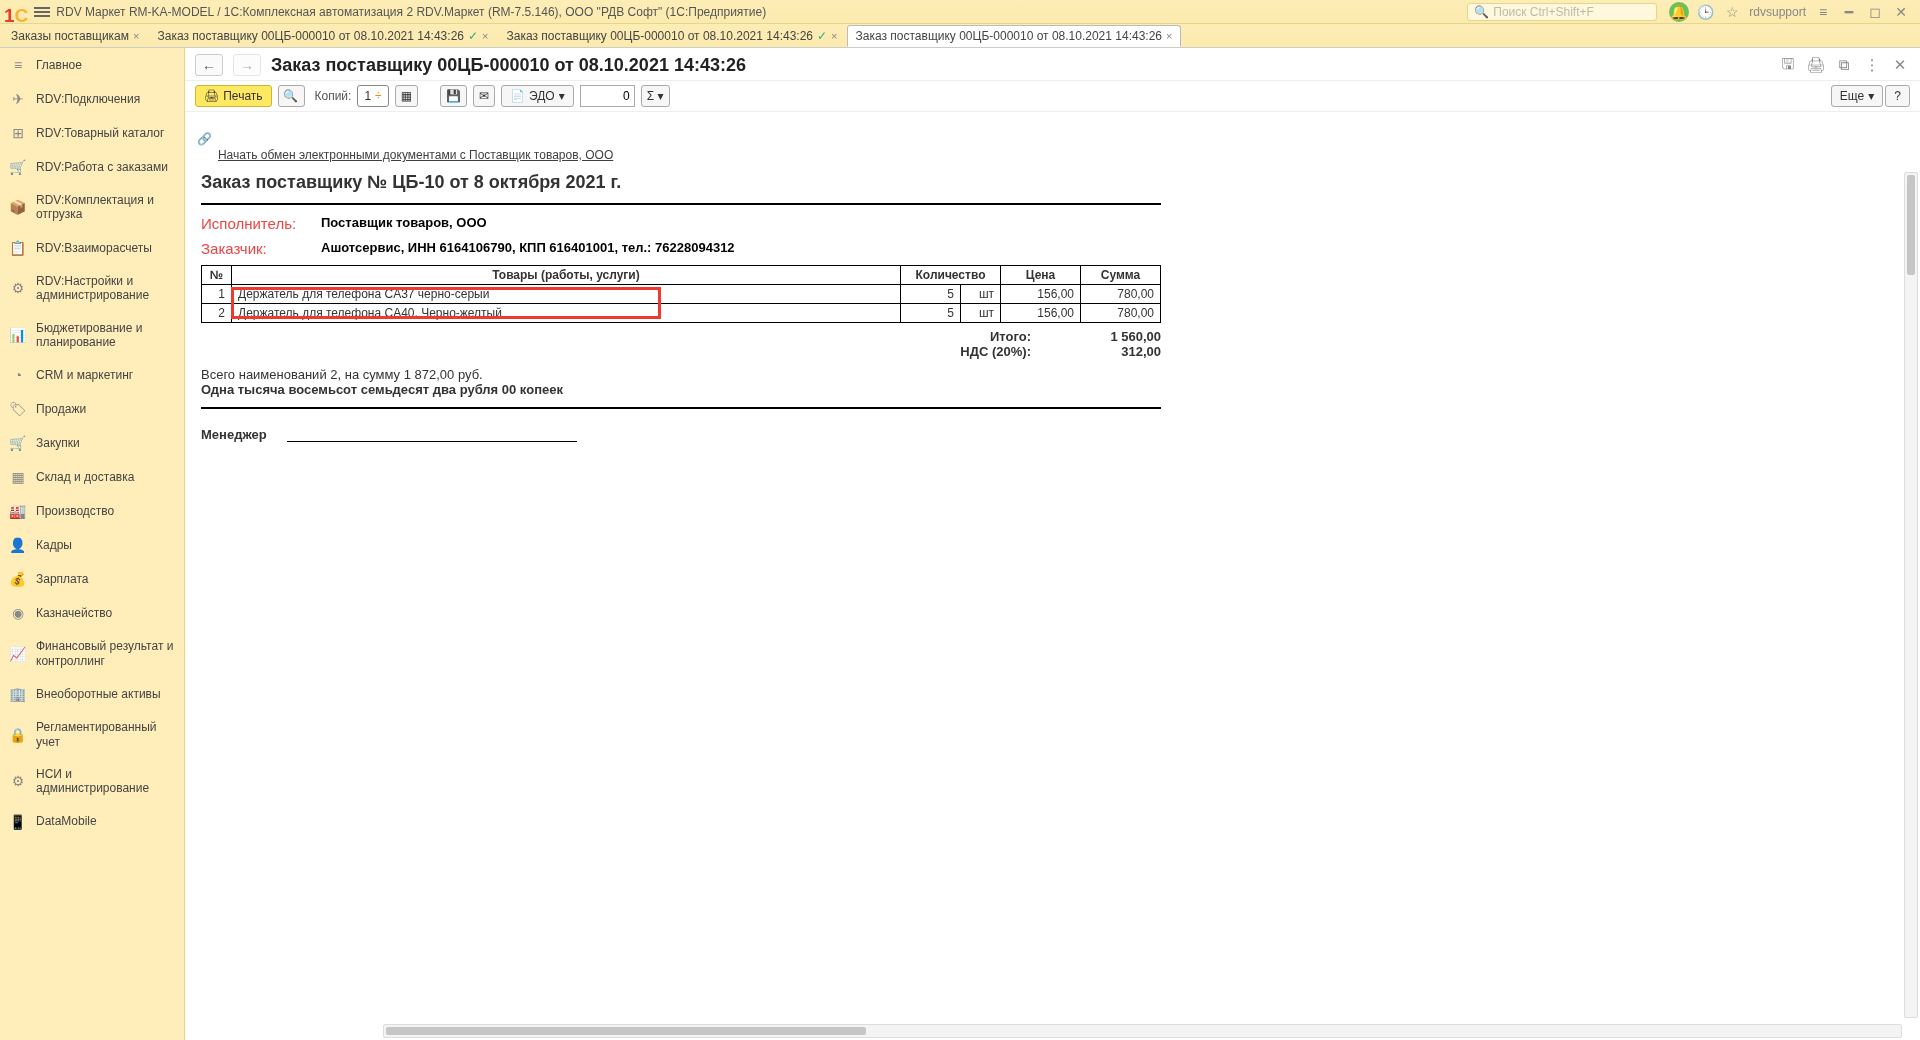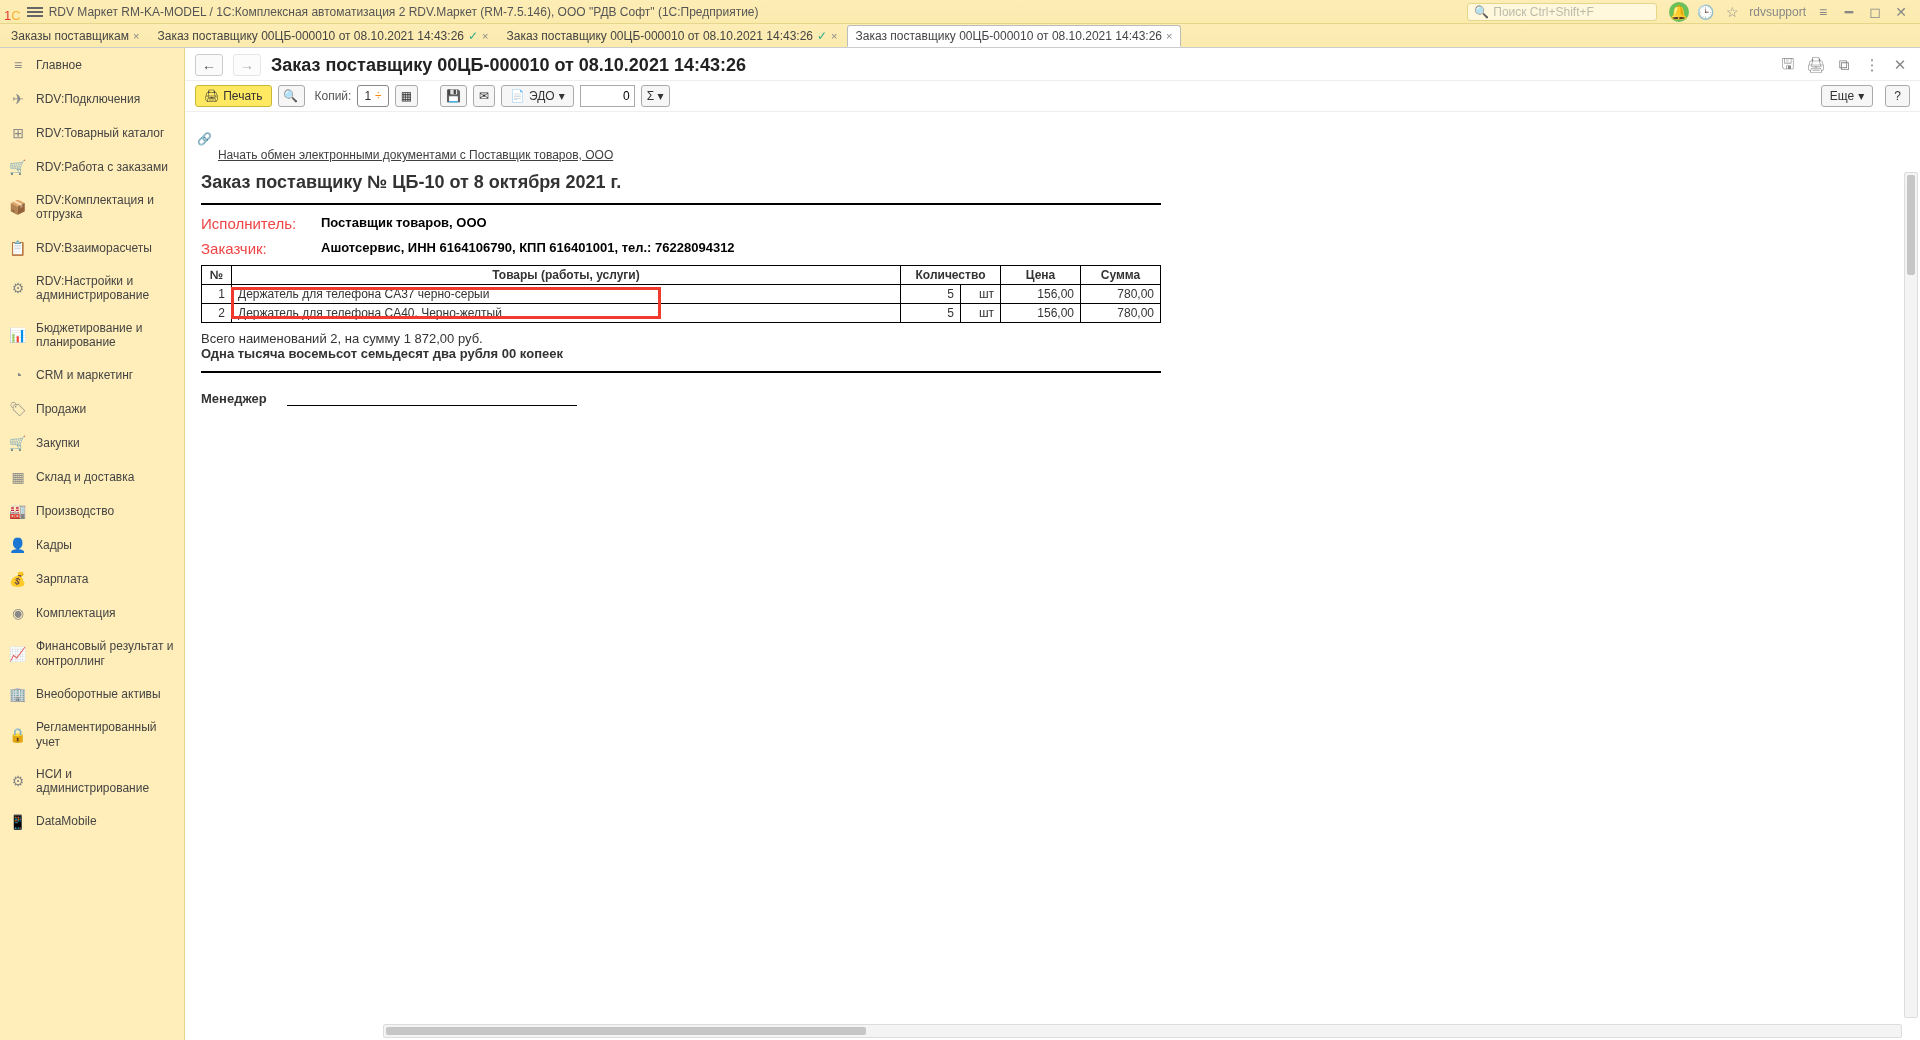--- a/index.html
+++ b/index.html
@@ -1,20 +1,20 @@
 <!DOCTYPE html>
 <html><head>
 <meta charset="utf-8">
 <style>
 * { box-sizing: border-box; margin: 0; padding: 0; }
 body { font-family: Arial, sans-serif; font-size: 12px; color: #333; background: #fff; overflow: hidden; }
 
 
 .topbar { height: 24px; background: linear-gradient(#fdedb6,#fcebae); display: flex; align-items: center; padding: 0 4px; gap: 6px; border-bottom: 1px solid #e6d68a; }
-.logo1c { font-weight: normal; color: #e83c2e; font-size: 13px; margin-top: 8px; }
+.logo1c { font-weight: bold; color: #e83c2e; font-size: 19px; margin-top: 8px; }
 .logo1c .sub { color: #f9b233; }
 .hamburger-icon { display:inline-flex; flex-direction:column; gap:2px; width:16px; cursor:pointer; }
 .hamburger-icon span { height:2px; background:#666; }
 .app-title { color: #555; font-size: 12px; flex: 0 0 auto; }
 .topbar-spacer { flex: 1; }
 .search-box { display:flex; align-items:center; background:#fff8dc; border:1px solid #e6d68a; border-radius:3px; padding:0 6px; height:18px; width:190px; color:#bba; gap:4px; }
 .top-icons { display:flex; align-items:center; gap:8px; padding:0 6px; }
 .top-icon { width:18px; height:18px; display:inline-flex; align-items:center; justify-content:center; color:#888; cursor:pointer; font-size:14px; }
 .bell-circle { background:#6ac05a; color:#fff; border-radius:50%; width:20px; height:20px; }
 
@@ -39,21 +39,21 @@
 .page-title { font-size:18px; font-weight:bold; color:#222; }
 .main-header-icons { margin-left:auto; display:flex; gap:8px; }
 .mh-icon { width:20px; height:20px; display:inline-flex; align-items:center; justify-content:center; color:#888; cursor:pointer; font-size:15px; }
 
 .toolbar { display:flex; align-items:center; padding:4px 10px; gap:6px; border-bottom:1px solid #eee; }
 .btn { display:inline-flex; align-items:center; gap:4px; padding:3px 8px; border:1px solid #aaa; border-radius:3px; background:#f6f6f6; cursor:pointer; font-size:12px; height:22px; }
 .btn.yellow { background:#ffe862; border-color:#c9b836; }
 .btn.icon-only { padding:3px 5px; }
 .toolbar-label { color:#555; margin-left:4px; }
 .num-input { width:55px; height:22px; border:1px solid #aaa; text-align:right; padding:0 4px; font-size:12px; }
-.right-buttons { margin-left:auto; display:flex; gap:12px; }
+.right-buttons { margin-left:auto; display:flex; gap:2px; }
 
 .edi-link-row { padding:4px 12px 6px; display:flex; align-items:center; gap:6px; }
 .edi-link-row a { color:#404040; text-decoration:underline; font-size:12px;margin-top:32px; }
 
 .doc-scroll { flex:1; overflow:auto; padding:4px 16px 20px; }
 .doc-wrap { width: 960px; }
 .doc-title { font-size:18px; font-weight:bold; margin-bottom:10px; }
 .hr-thick { border:none; border-top:2px solid #000; margin-bottom:10px; }
 .info-row { display:flex; margin-bottom:8px; }
 .info-label { width:120px; color:#ef4444; font-size:15px; }
@@ -194,21 +194,21 @@
       <div class="side-item">
         <span class="side-icon">👤</span>
         <span class="side-label">Кадры</span>
       </div>
       <div class="side-item">
         <span class="side-icon">💰</span>
         <span class="side-label">Зарплата</span>
       </div>
       <div class="side-item">
         <span class="side-icon">◉</span>
-        <span class="side-label">Комплектация</span>
+        <span class="side-label">Казначейство</span>
       </div>
       <div class="side-item">
         <span class="side-icon">📈</span>
         <span class="side-label">Финансовый результат и контроллинг</span>
       </div>
       <div class="side-item">
         <span class="side-icon">🏢</span>
         <span class="side-label">Внеоборотные активы</span>
       </div>
       <div class="side-item">
@@ -311,20 +311,30 @@
                   <td class="qty-col">5</td>
                   <td class="unit-col">шт</td>
                   <td class="price-col">156,00</td>
                   <td class="sum-col">780,00</td>
                 </tr>
               </tbody>
           </table>
           <div class="highlight-overlay" style="left:30px; top:22px; width:430px; height:32px;"></div>
         </div>
 
+        <div class="totals">
+          <div class="totals-row">
+            <span class="totals-label">Итого:</span>
+            <span class="totals-value">1 560,00</span>
+          </div>
+          <div class="totals-row">
+            <span class="totals-label">НДС (20%):</span>
+            <span class="totals-value">312,00</span>
+          </div>
+        </div>
 
         <div class="summary-text">Всего наименований 2, на сумму 1 872,00 руб.</div>
         <div class="summary-bold">Одна тысяча восемьсот семьдесят два рубля 00 копеек</div>
         <hr class="hr-thick" style="margin-top:10px;">
         <div class="manager-row">
           <span class="manager-label">Менеджер</span>
           <span class="manager-line"></span>
         </div>
       </div>
     </div>

